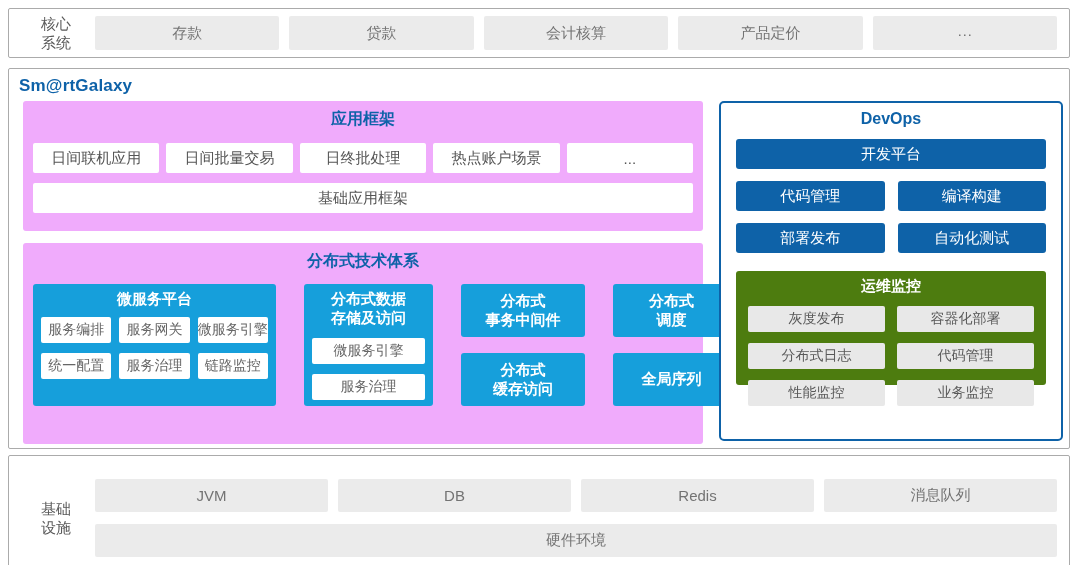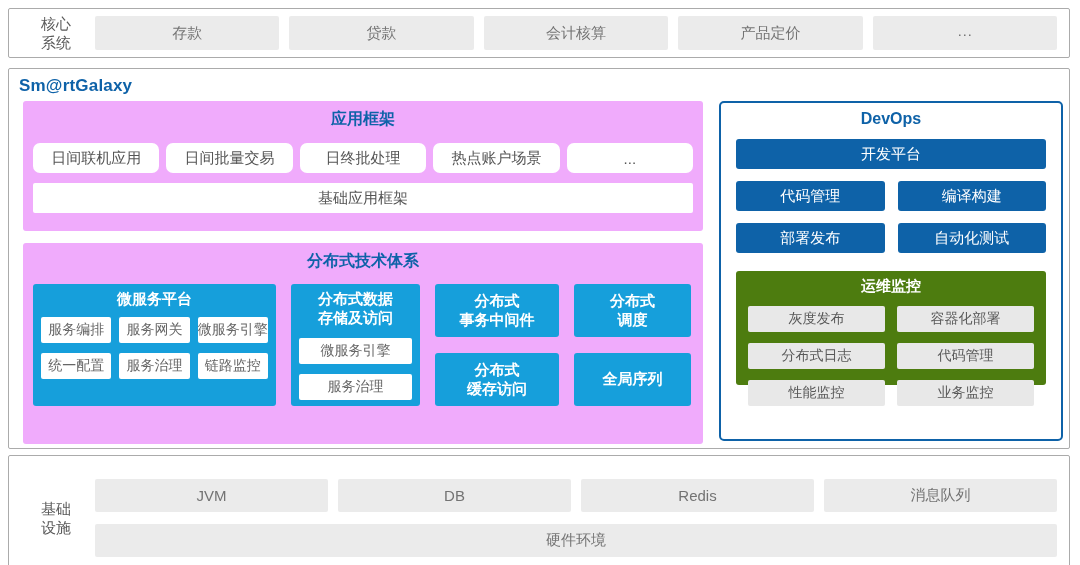--- a/index.html
+++ b/index.html
@@ -32,25 +32,25 @@
   .lav-panel { position: absolute; left: 14px; width: 680px; background: #f0abfc;
     border-radius: 3px; }
   #app-framework { top: 32px; height: 130px; }
   #distributed   { top: 174px; height: 201px; }
   .lav-title { text-align: center; padding-top: 8px; font-size: 16px; font-weight: bold;
     color: #0E62A8; }
 
   .apps-row { display: flex; gap: 7px; margin: 13px 10px 0; }
   .white-box { background: #fff; height: 30px; color: #555555; font-size: 15px;
     display: flex; align-items: center; justify-content: center; border-radius: 2px; }
-  .apps-row .white-box { flex: 1; border-radius: 7px; }
+  .apps-row .white-box { flex: 1; }
   .base-box { margin: 10px 10px 0; height: 30px; }
 
   .dist-grid { display: grid; grid-template-columns: 243px 129px 124px 117px;
-    gap: 15px; margin: 12px 10px 0; height: 112px; }
+    gap: 28px; margin: 12px 10px 0; height: 112px; }
   .blue-col { background: #169FDB; border-radius: 3px; padding: 6px 8px; }
   .blue-col-title { color: #fff; font-weight: bold; font-size: 15px; text-align: center;
     line-height: 1.25; white-space: pre-line; margin-bottom: 8px; }
   .mini-grid { display: grid; grid-template-columns: 1fr 1fr 1fr; gap: 10px 8px; }
   .mini-box { background: #fff; height: 26px; color: #666666; font-size: 14px;
     display: flex; align-items: center; justify-content: center; border-radius: 2px; }
   .storage-col .mini-box { margin-top: 10px; }
   .blue-stack { display: flex; flex-direction: column; gap: 16px; }
   .blue-block { flex: 1; background: #169FDB; border-radius: 3px; color: #fff;
     font-weight: bold; font-size: 15px; line-height: 1.3; white-space: pre-line;

